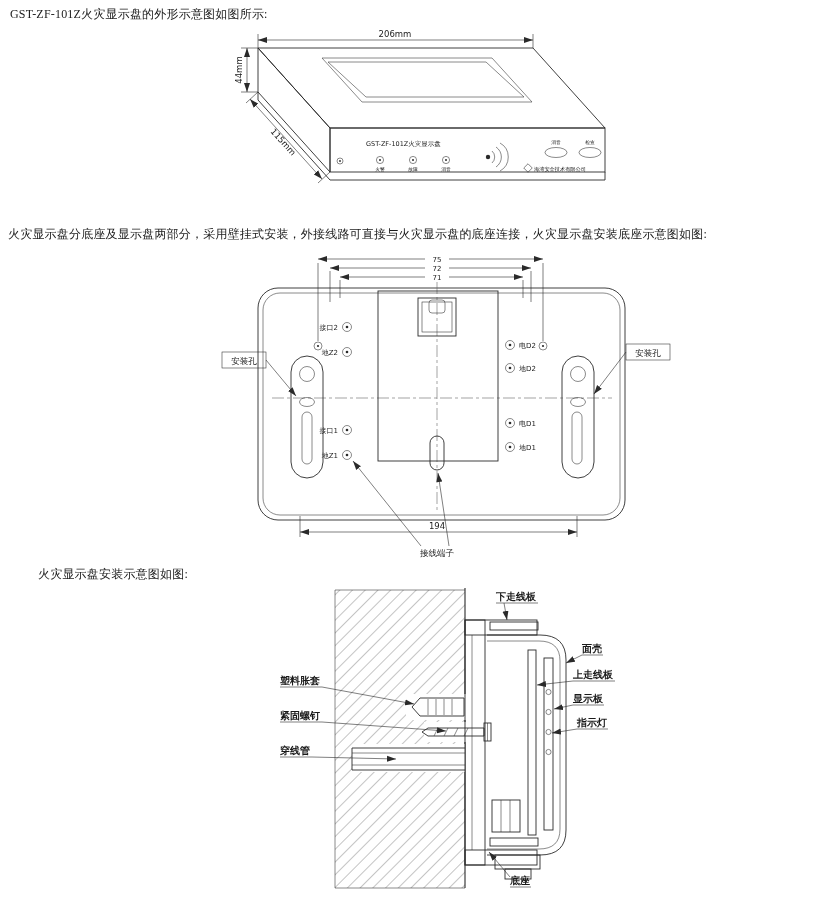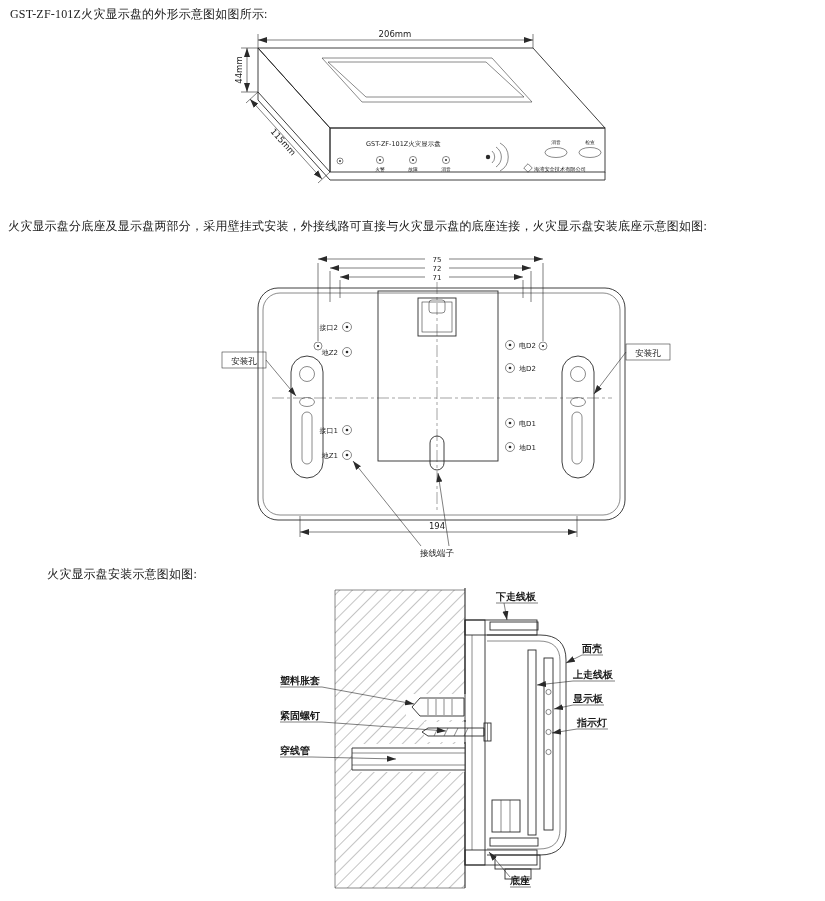--- a/index.html
+++ b/index.html
@@ -18,22 +18,22 @@
   .thin{stroke:#2a2a2a;stroke-width:.55;fill:none}
   .cl{stroke:#666;stroke-width:.6;fill:none;stroke-dasharray:12 3 3 3}
   .dl{stroke:#2a2a2a;stroke-width:.6;fill:none}
   .wh{fill:#fff;stroke:none}
   .dot{fill:#2a2a2a;stroke:none}
 </style>
 </head>
 <body>
 
 <div class="para" style="left:10px;top:6px">GST-ZF-101Z火灾显示盘的外形示意图如图所示:</div>
-<div class="para" style="left:8px;top:218px">火灾显示盘分底座及显示盘两部分，采用壁挂式安装，外接线路可直接与火灾显示盘的底座连接，火灾显示盘安装底座示意图如图:</div>
-<div class="para" style="left:47px;top:566px">火灾显示盘安装示意图如图:</div>
+<div class="para" style="left:8px;top:226px">火灾显示盘分底座及显示盘两部分，采用壁挂式安装，外接线路可直接与火灾显示盘的底座连接，火灾显示盘安装底座示意图如图:</div>
+<div class="para" style="left:38px;top:566px">火灾显示盘安装示意图如图:</div>
 
 <svg viewBox="0 28 825 200" width="825" height="200" style="top:28px">
   <defs>
     <marker id="aE1" markerWidth="10" markerHeight="7" refX="9" refY="3.5" orient="auto" markerUnits="userSpaceOnUse">
       <path d="M0,.5 L9,3.5 L0,6.5 Z" fill="#2a2a2a"></path>
       </marker>
     <marker id="aS1" markerWidth="10" markerHeight="7" refX="9" refY="3.5" orient="auto-start-reverse" markerUnits="userSpaceOnUse">
       <path d="M0,.5 L9,3.5 L0,6.5 Z" fill="#2a2a2a"></path>
       </marker>
   </defs>

